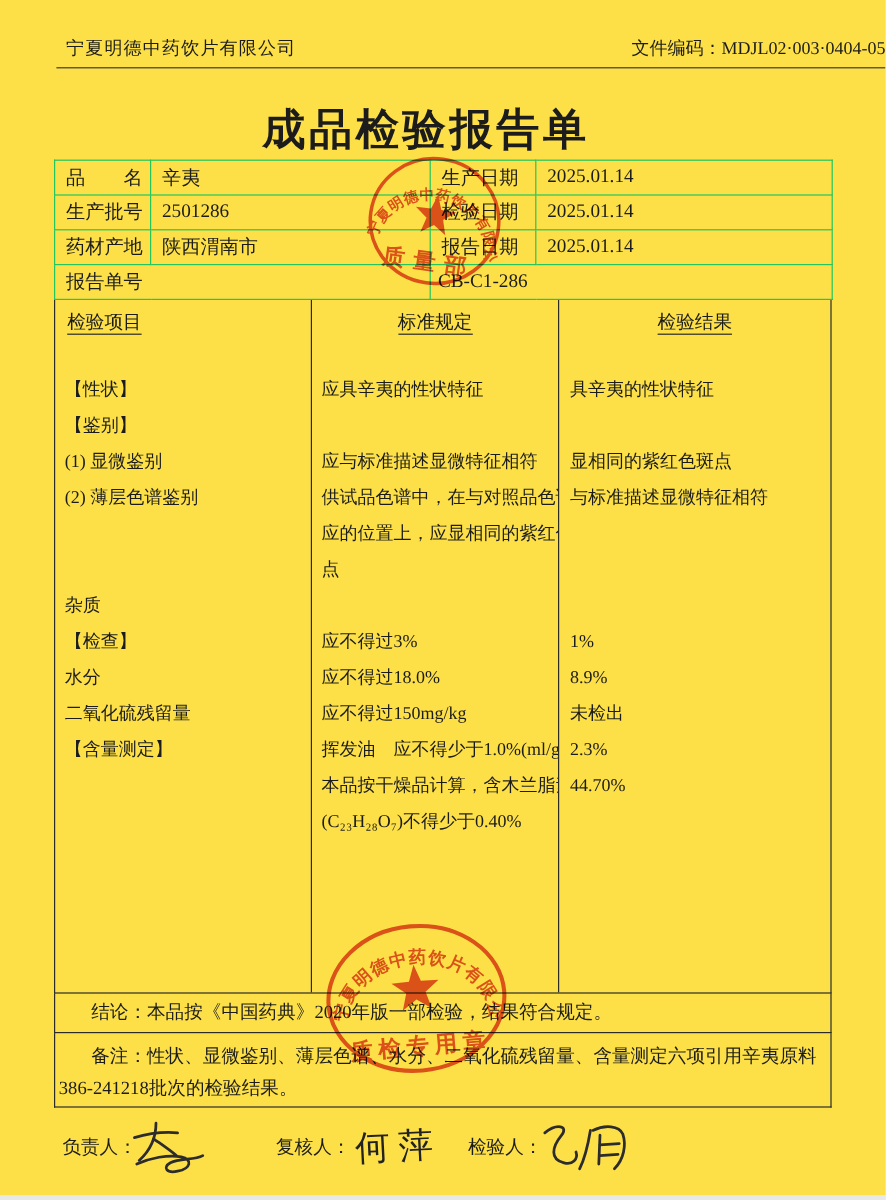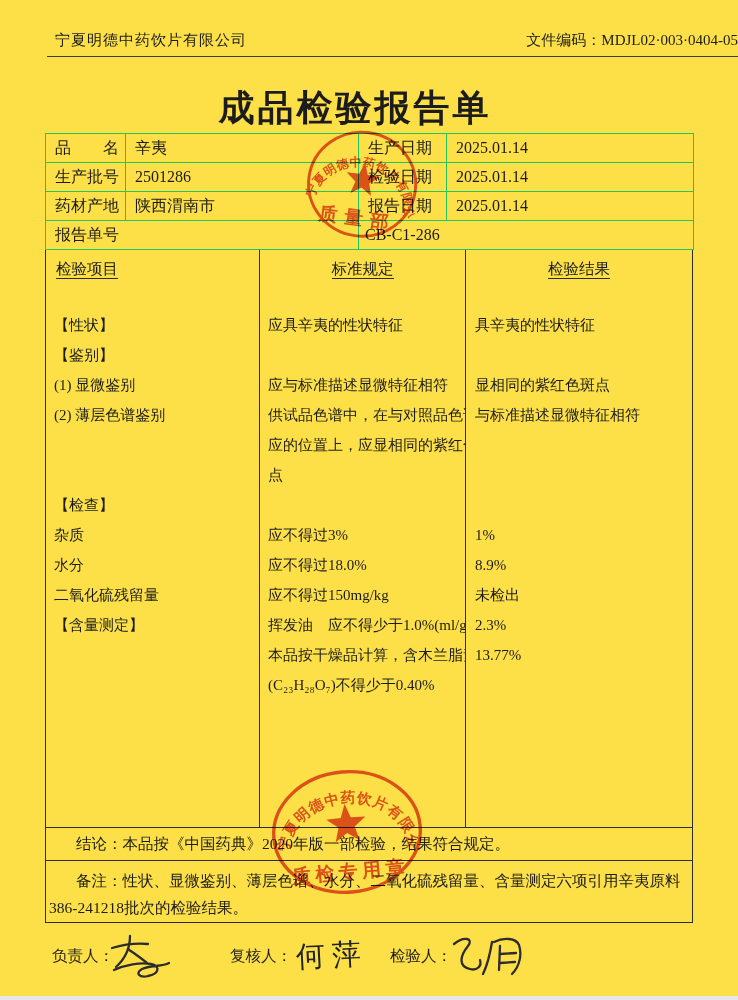--- a/index.html
+++ b/index.html
@@ -102,22 +102,22 @@
       <div class="col-item">
         <div class="col-hdr left"><span>检验项目</span></div>
         <div>
             <div class="line"></div>
             <div class="line">【性状】</div>
             <div class="line">【鉴别】</div>
             <div class="line">(1) 显微鉴别</div>
             <div class="line">(2) 薄层色谱鉴别</div>
             <div class="line"></div>
             <div class="line"></div>
+            <div class="line">杂质</div>
             <div class="line">【检查】</div>
-            <div class="line">杂质</div>
             <div class="line">水分</div>
             <div class="line">二氧化硫残留量</div>
             <div class="line">【含量测定】</div>
             <div class="line"></div>
             <div class="line"></div>
           </div>
       </div>
       <div class="col-std">
         <div class="col-hdr center"><span>标准规定</span></div>
         <div>
@@ -145,21 +145,21 @@
             <div class="line"></div>
             <div class="line">显相同的紫红色斑点</div>
             <div class="line">与标准描述显微特征相符</div>
             <div class="line"></div>
             <div class="line"></div>
             <div class="line"></div>
             <div class="line">1%</div>
             <div class="line">8.9%</div>
             <div class="line">未检出</div>
             <div class="line">2.3%</div>
-            <div class="line">13.77%</div>
+            <div class="line">44.70%</div>
             <div class="line"></div>
           </div>
       </div>
     </div>
 
     <div class="concl">结论：本品按《中国药典》2020年版一部检验，结果符合规定。</div>
 
     <div class="remark">
       <div class="indent">备注：性状、显微鉴别、薄层色谱、水分、二氧化硫残留量、含量测定六项引用辛夷原料</div>
       <div>386-241218批次的检验结果。</div>

